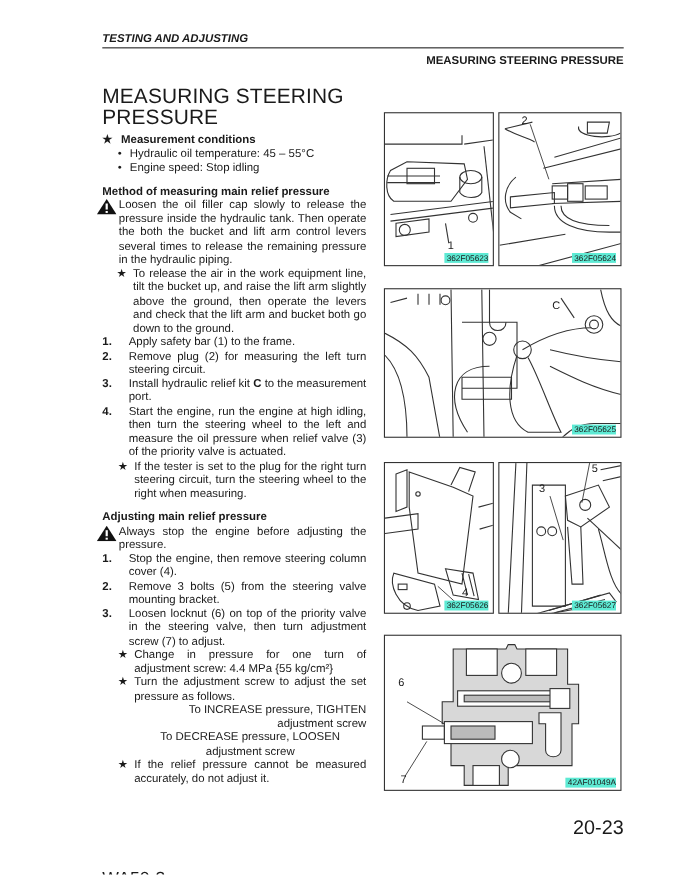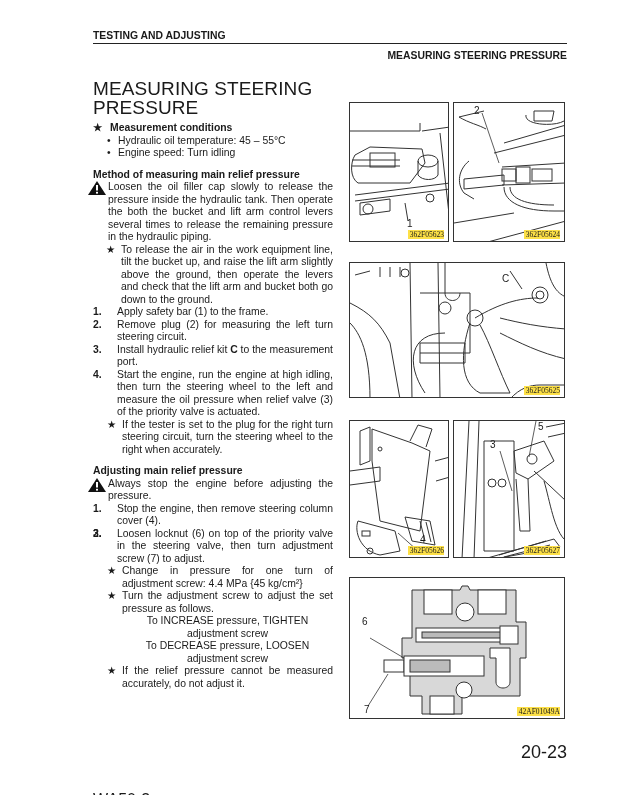--- a/index.html
+++ b/index.html
@@ -1,20 +1,20 @@
 <!DOCTYPE html>
 <html><head>
 <meta charset="utf-8">
 <style>
   * { box-sizing: border-box; margin: 0; padding: 0; }
   html, body { width: 620px; height: 795px; background: #ffffff; overflow: hidden; }
   body { position: relative; font-family: "Liberation Sans", sans-serif; color: #1a1a1a; }
 
   .hdr { position: absolute; left: 93px; top: 28px; width: 474px; height: 16px; border-bottom: 1.2px solid #222; font-weight: bold; font-size: 10.4px; }
-  .hdr .l { position: absolute; left: 0; top: 2px; }
+  .hdr .l { position: absolute; left: 0; top: 2px; font-style: italic; }
   .hdr .r { position: absolute; right: 0; top: 2px; margin-top: 20px; }
 
   .title { position: absolute; left: 93px; top: 79px; font-weight: normal; font-size: 19px; line-height: 19px; letter-spacing: 0.1px; }
 
   .col { position: absolute; left: 93px; top: 122px; width: 240px; font-size: 10.4px; line-height: 12.5px; }
   .row { position: relative; }
   .star { position: absolute; left: 0; top: 0; }
   .ind1 { padding-left: 17px; }
   .bullet { position: relative; padding-left: 25px; }
   .bullet .dot { position: absolute; left: 14px; top: 0; }
@@ -25,21 +25,21 @@
   .num .n { position: absolute; left: -12px; top: 0; font-weight: bold; }
   .numwrap { padding-left: 12px; }
   .sub { position: relative; padding-left: 28px; text-align: justify; }
   .sub .s { position: absolute; left: 13px; top: 0; }
   .sub2 { position: relative; padding-left: 17px; text-align: justify; }
   .sub2 .s { position: absolute; left: 2px; top: 0; }
   .gap { height: 9px; }
   .b { font-weight: bold; }
 
   .fig { position: absolute; border: 1px solid #333; background: #fff; overflow: hidden; }
-  .fig .cap { position: absolute; right: 4px; bottom: 2px; font-size: 7.5px; font-family: Liberation Serif, serif; background: #fde047; padding-left: 2px; }
+  .fig .cap { position: absolute; right: 4px; bottom: 2px; font-size: 7.5px; font-family: Liberation Sans, sans-serif; background: #5eead4; padding-left: 2px; }
   .fig svg { position: absolute; left: 0; top: 0; }
 
   .foot-l { position: absolute; left: 93px; top: 749px; font-size: 16px; margin-top: 42px; }
   .foot-r { position: absolute; right: 53px; top: 742px; font-size: 18px; }
 </style>
 </head>
 <body>
 
 <div class="hdr">
   <span class="l">TESTING AND ADJUSTING</span>
@@ -56,21 +56,21 @@
   <div class="row ind1 h">
     <span class="star">★</span>
     <span>Measurement conditions</span>
   </div>
   <div class="bullet">
     <span class="dot">•</span>
     <span>Hydraulic oil temperature: 45 – 55°C</span>
   </div>
   <div class="bullet">
     <span class="dot">•</span>
-    <span>Engine speed: Turn idling</span>
+    <span>Engine speed: Stop idling</span>
   </div>
 
   <div class="gap"></div>
 
   <div class="h">Method of measuring main relief pressure</div>
   <div class="warn">
     <svg width="18" height="14" viewBox="0 0 18 14">
       <polygon points="9,0 18,14 0,14" fill="#111"></polygon>
       <rect x="8" y="4" width="2" height="5.5" fill="#fff"></rect>
       <rect x="8" y="10.8" width="2" height="1.8" fill="#fff"></rect>
@@ -94,21 +94,21 @@
     <div class="num">
       <span class="n">3.</span>
       <span>Install hydraulic relief kit </span><span class="b">C</span><span> to the measurement port.</span>
     </div>
     <div class="num">
       <span class="n">4.</span>
       <span>Start the engine, run the engine at high idling, then turn the steering wheel to the left and measure the oil pressure when relief valve (3) of the priority valve is actuated.</span>
     </div>
     <div class="sub2">
       <span class="s">★</span>
-      <span>If the tester is set to the plug for the right turn steering circuit, turn the steering wheel to the right when accurately.</span>
+      <span>If the tester is set to the plug for the right turn steering circuit, turn the steering wheel to the right when measuring.</span>
     </div>
   </div>
 
   <div class="gap"></div>
 
   <div class="h">Adjusting main relief pressure</div>
   <div class="warn">
     <svg width="18" height="14" viewBox="0 0 18 14">
       <polygon points="9,0 18,14 0,14" fill="#111"></polygon>
       <rect x="8" y="4" width="2" height="5.5" fill="#fff"></rect>
@@ -117,33 +117,34 @@
     <span>Always stop the engine before adjusting the pressure.</span>
   </div>
 
   <div class="numwrap">
     <div class="num">
       <span class="n">1.</span>
       <span>Stop the engine, then remove steering column cover (4).</span>
     </div>
     <div class="num">
       <span class="n">2.</span>
+      <span>Remove 3 bolts (5) from the steering valve mounting bracket.</span>
     </div>
     <div class="num">
       <span class="n">3.</span>
       <span>Loosen locknut (6) on top of the priority valve in the steering valve, then turn adjustment screw (7) to adjust.</span>
     </div>
     <div class="sub2">
       <span class="s">★</span>
-      <span>Change in pressure for one turn of adjustment screw: 4.4 MPa {45 kg/cm²}</span>
+      <span>Change in pressure for one turn of adjustment screw: 4.4 MPa {55 kg/cm²}</span>
     </div>
     <div class="sub2">
       <span class="s">★</span>
       <span>Turn the adjustment screw to adjust the set pressure as follows.</span>
-      <div style="text-align:center">To INCREASE pressure, TIGHTEN adjustment screw</div>
+      <div style="text-align:right">To INCREASE pressure, TIGHTEN adjustment screw</div>
       <div style="text-align:center">To DECREASE pressure, LOOSEN adjustment screw</div>
     </div>
     <div class="sub2">
       <span class="s">★</span>
       <span>If the relief pressure cannot be measured accurately, do not adjust it.</span>
     </div>
   </div>
 </div>
 
 <div class="fig" style="left:349px; top:102px; width:100px; height:140px;">

